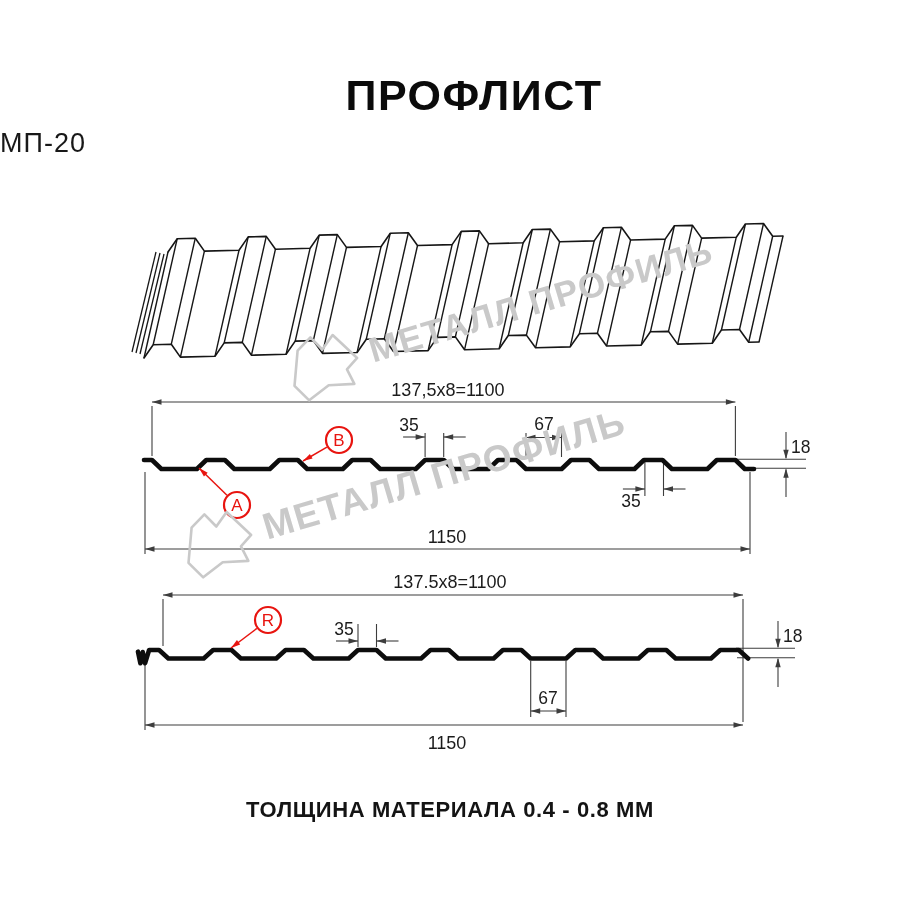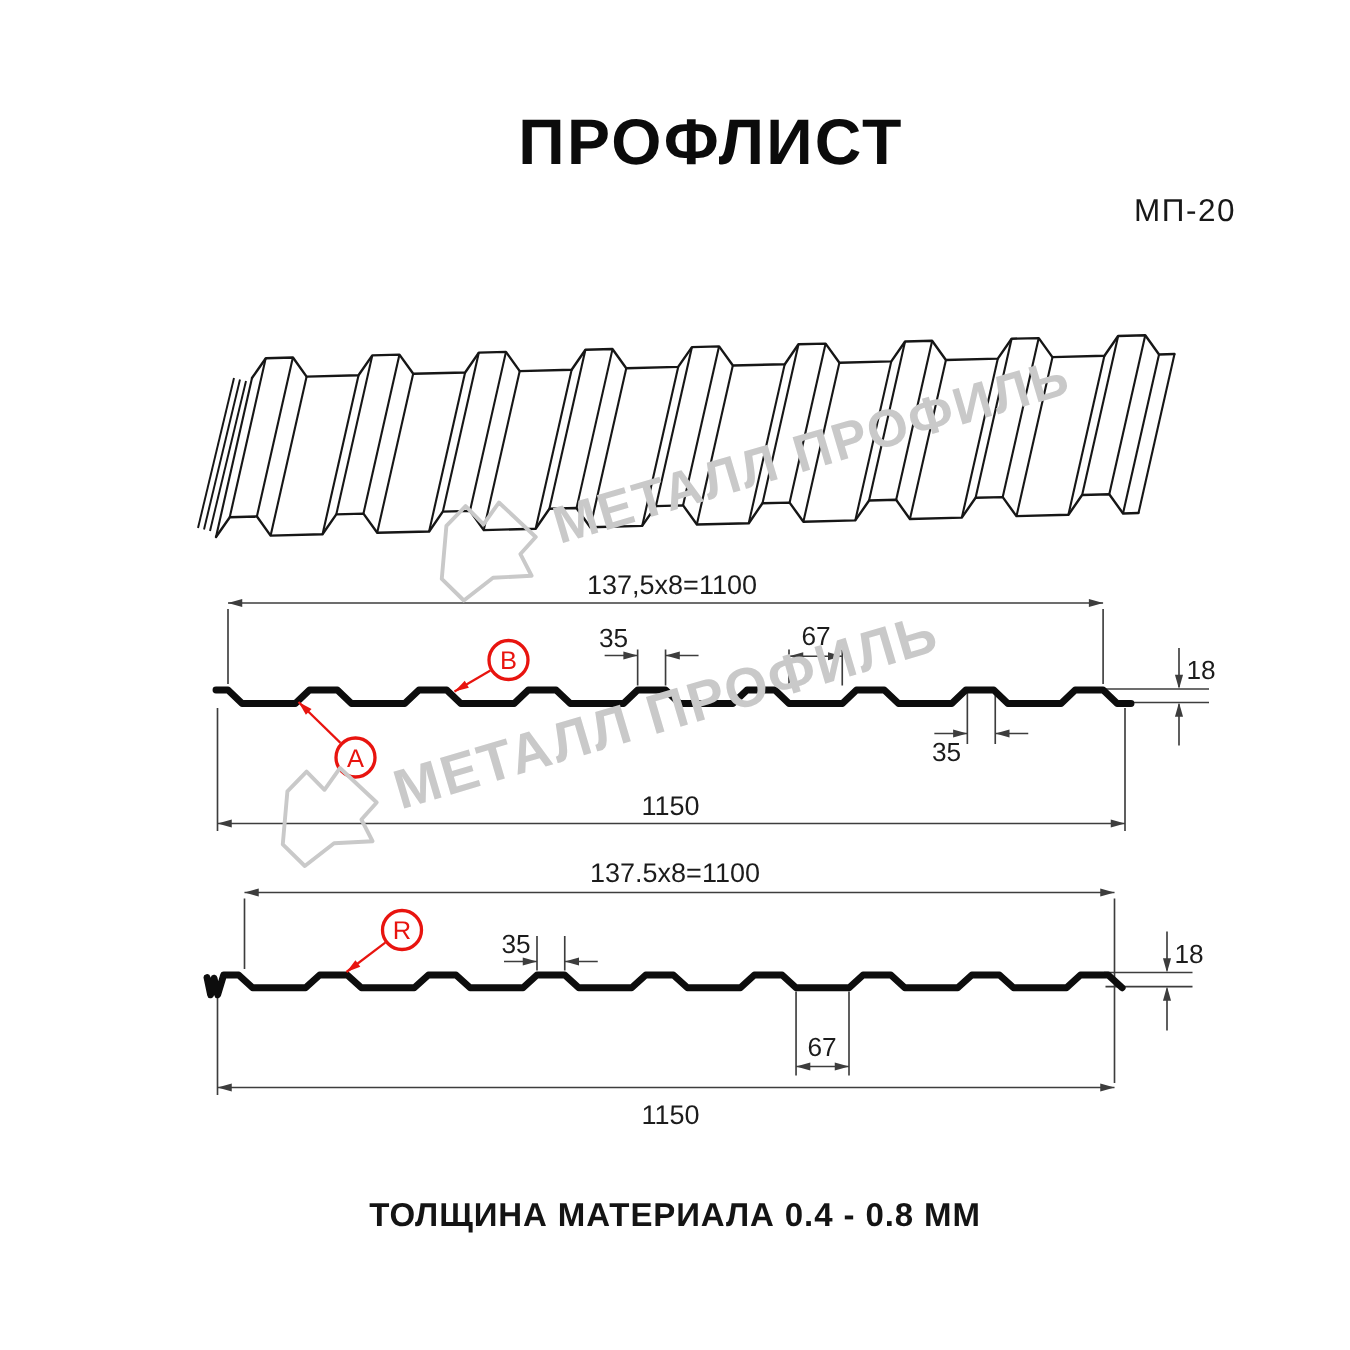--- a/index.html
+++ b/index.html
@@ -5,22 +5,22 @@
   html,body{margin:0;padding:0;}
   body{
     width:900px;height:900px;background:#ffffff;position:relative;overflow:hidden;
     font-family:"Liberation Sans", sans-serif;
   }
   .title{
     position:absolute;top:74px;left:0;width:900px;text-align:center;
     font-size:43px;font-weight:800;letter-spacing:1.5px;color:#0b0b0b;margin:0;line-height:1;padding-left:24px;
   }
   .model{
-    position:absolute;top:130px;left:0;width:824px;text-align:right;
-    font-size:21px;font-weight:500;letter-spacing:1px;color:#181818;line-height:1;
+    position:absolute;top:130px;left:0;width:824px;text-align:left;
+    font-size:27px;font-weight:500;letter-spacing:1px;color:#181818;line-height:1;
   }
   .footer{
     position:absolute;top:799px;left:0;width:900px;text-align:center;
     font-size:22px;font-weight:600;letter-spacing:0.6px;color:#141414;line-height:1;
   }
   #drawing{position:absolute;top:0;left:0;}
   #drawing text{font-family:"Liberation Sans", sans-serif;}
 </style>
 </head>
 <body>

